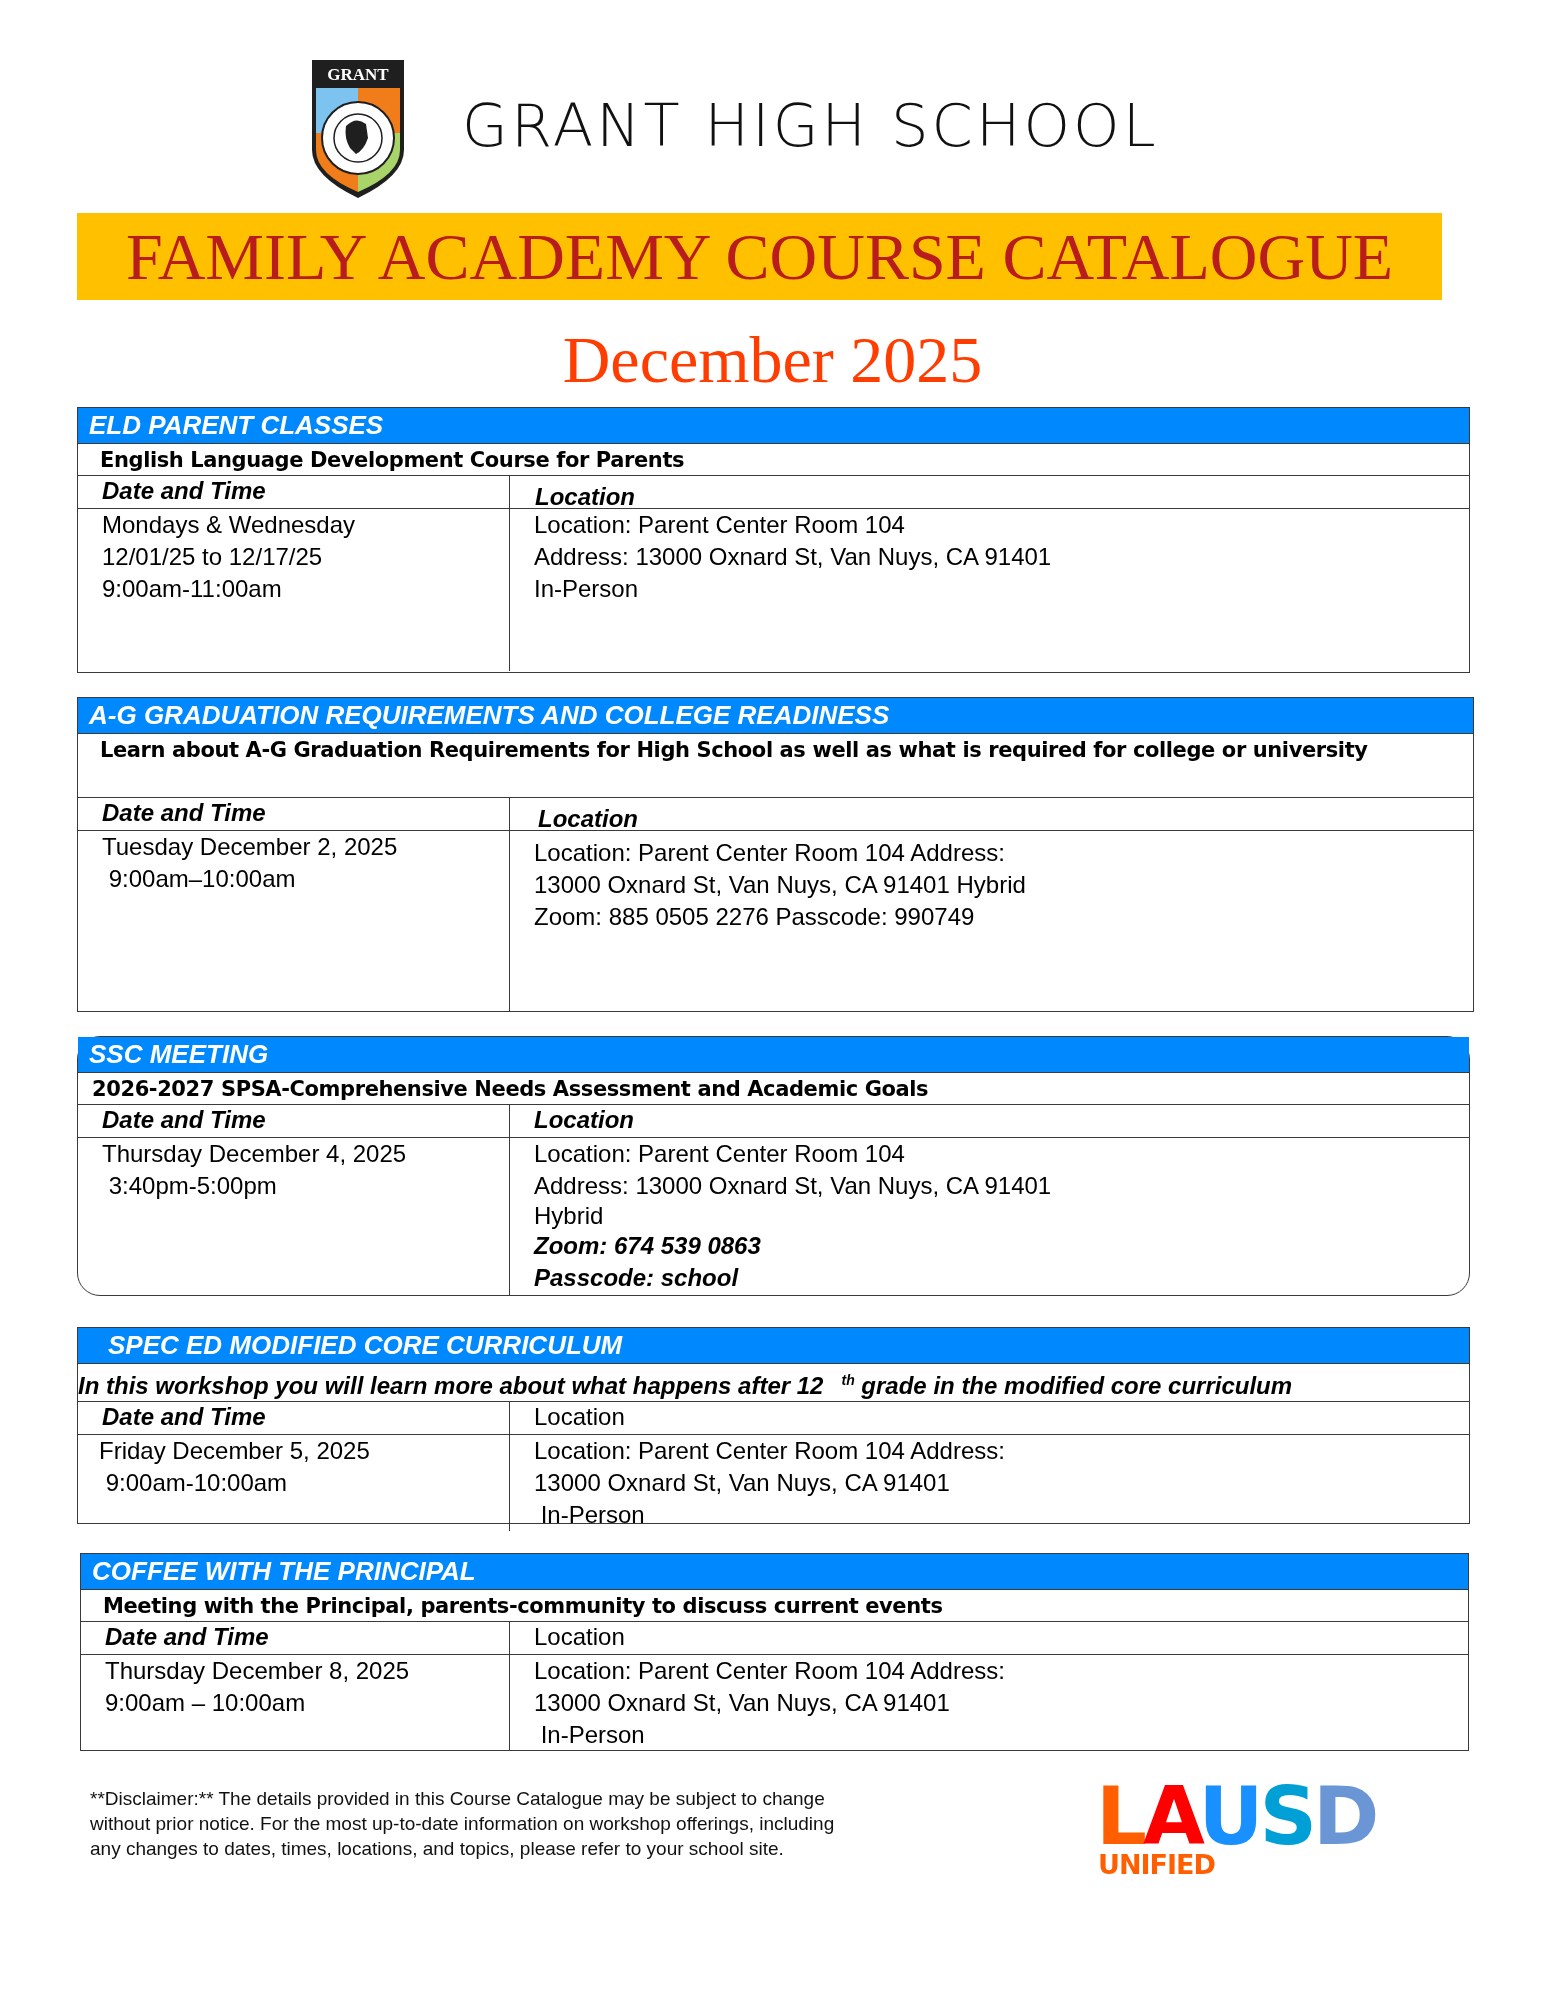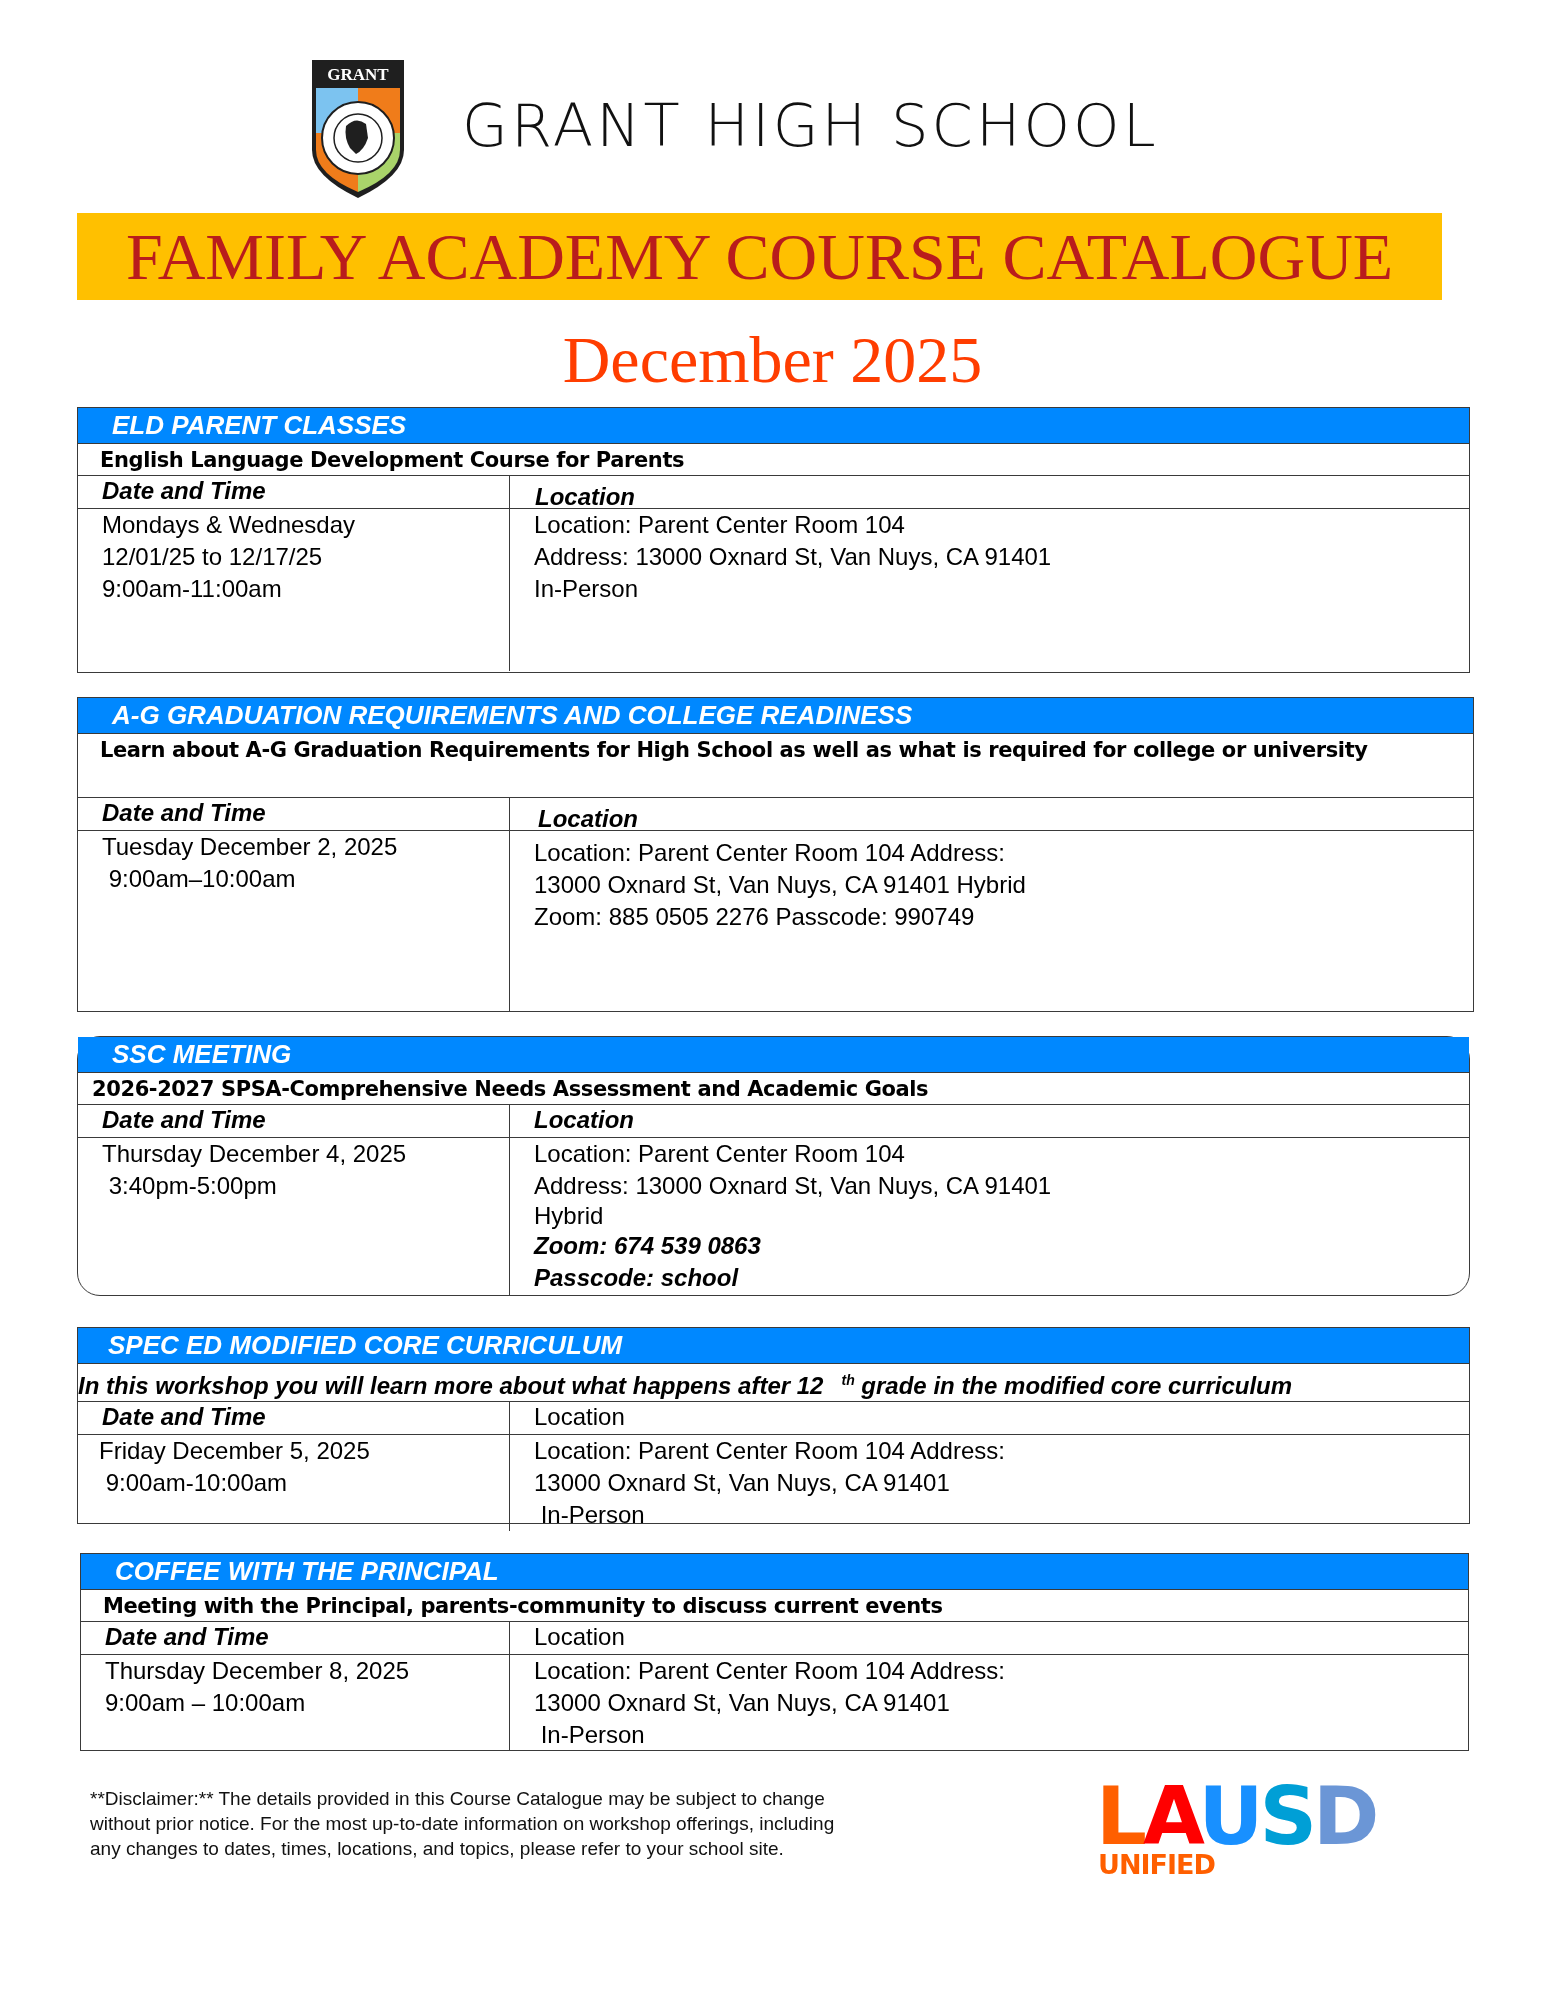--- a/index.html
+++ b/index.html
@@ -17,21 +17,21 @@
             display: flex; align-items: center; justify-content: center; }
   .banner span { font-family: "Liberation Serif", serif; font-size: 66px; color: #b91c1c; white-space: nowrap;
                  letter-spacing: 0px; }
 
   .month { position: absolute; left: 0; width: 1545px; top: 322px; text-align: center;
            font-family: "Liberation Serif", serif; font-size: 66px; color: #ff3d00; }
 
   
   .event { position: absolute; border: 1.5px solid #3a3a3a; box-sizing: border-box; background: #fff; }
   .event .title-bar { background: #0088ff; color: #fff; font-style: italic; font-weight: bold;
-                      font-size: 26px; height: 35px; line-height: 35px; padding-left: 34px;
+                      font-size: 26px; height: 35px; line-height: 35px; padding-left: 11px;
                       border-bottom: 1.5px solid #3a3a3a; white-space: nowrap; }
   .event .subtitle { font-family: "DejaVu Sans", sans-serif; font-weight: bold; font-size: 21px; line-height: 30px;
                      padding: 1px 22px 0 22px; border-bottom: 1.5px solid #3a3a3a; letter-spacing: -0.4px; }
   .event .subtitle.italic { font-family: "Liberation Sans", sans-serif; font-style: italic; font-size: 24px;
                             padding-left: 0; padding-right: 0; white-space: nowrap; letter-spacing: 0; }
   .event .subtitle sup { font-size: 14px; padding-left: 18px; }
   .event .col-left { width: 432px; box-sizing: border-box; border-right: 1.5px solid #3a3a3a; }
   .event .col-right { flex: 1; }
   .event .hdr-row { display: flex; border-bottom: 1.5px solid #3a3a3a; height: 32px; }
   .event .hdr-row .col-left, .event .hdr-row .col-right { font-size: 24px; padding-left: 24px; line-height: 30px; }

